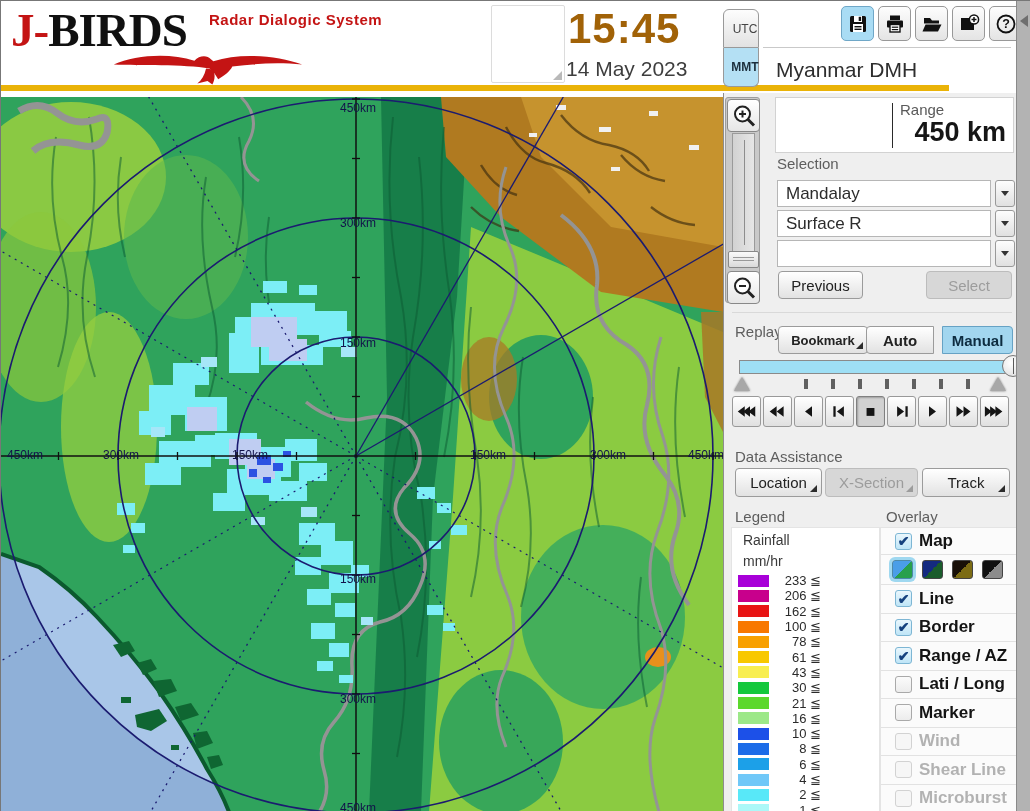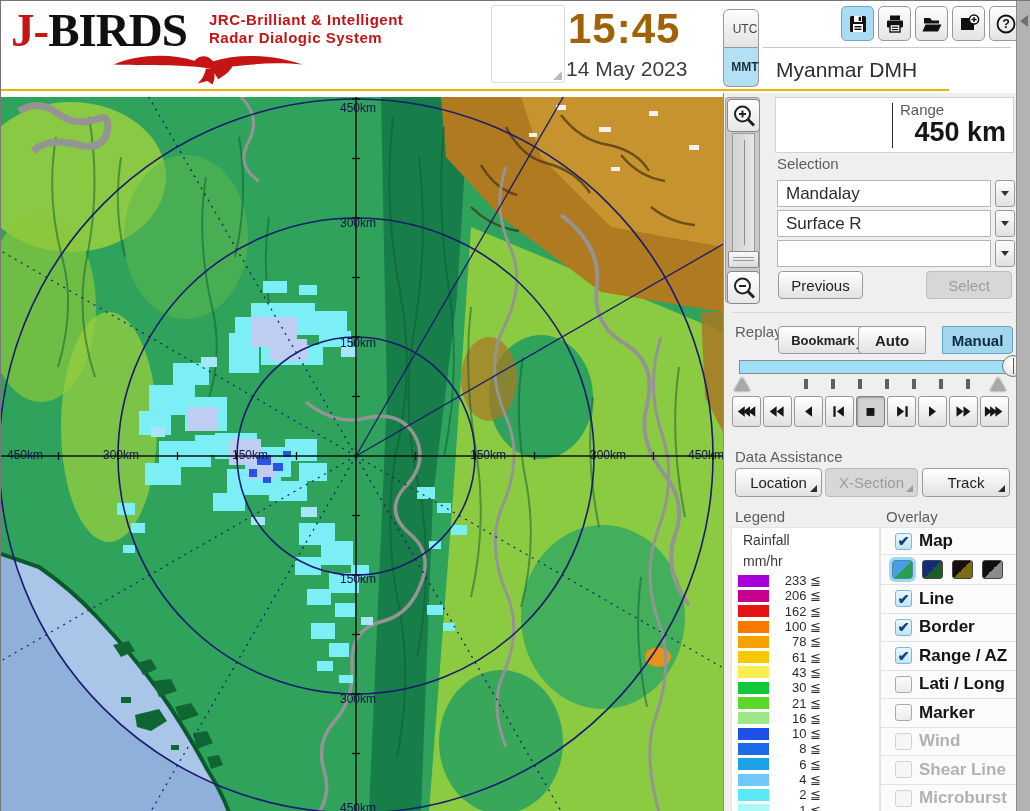--- a/index.html
+++ b/index.html
@@ -2,21 +2,21 @@
 <html><head>
 <meta charset="utf-8">
 <style>
   html,body{margin:0;padding:0;}
   body{width:1030px;height:811px;position:relative;font-family:"Liberation Sans",sans-serif;
        background:#dcdcdc;overflow:hidden;}
   #app{position:absolute;inset:0;background:#fff;border:1px solid #777;box-sizing:border-box;}
 
   
   .header{position:absolute;left:0;top:0;width:948px;height:90px;background:#fff;
-          border-bottom:2px solid #eab308;box-sizing:border-box;}
+          border-bottom:6px solid #eab308;box-sizing:border-box;}
   .logo-title{position:absolute;left:10px;top:6px;font-family:"Liberation Serif",serif;
               font-weight:bold;font-size:47px;line-height:1;letter-spacing:-1px;color:#101010;}
   .logo-title .jdash{color:#c41414;}
   .logo-sub{position:absolute;left:208px;top:10px;color:#c41414;font-weight:bold;
             font-size:15px;line-height:1.2;letter-spacing:.5px;white-space:nowrap;}
   .eagle{position:absolute;left:22px;top:50px;}
   .hdr-box{position:absolute;left:490px;top:4px;width:72px;height:76px;background:#fff;
            border:1px solid #dcdcdc;border-radius:2px;}
   .hdr-box::after{content:'';position:absolute;right:2px;bottom:2px;width:0;height:0;
            border-left:9px solid transparent;border-bottom:9px solid #b9b9b9;}
@@ -129,21 +129,20 @@
   .mapstyle.selected{box-shadow:0 0 0 3px #9fd8f0;border-color:#4d89a8;}
 </style>
 </head>
 <body>
 
 <div id="app">
 
   <div class="header">
     <div class="logo-title"><span class="jdash">J-</span><span>BIRDS</span></div>
     <div class="logo-sub">
-      <div>JRC-Brilliant &amp; Intelligent</div>
       <div>Radar  Dialogic  System</div>
     </div>
     <svg class="eagle" width="370" height="34" viewBox="0 0 400 70">
       <path fill="#c41414" d="M6,28 C50,8 120,3 172,20 C182,9 198,8 206,17 L211,21 C266,3 342,9 394,28 C344,23 298,26 250,32 C246,41 234,51 221,58 C215,48 211,42 203,36 C150,27 58,31 6,28 Z"></path>
       <path fill="#c41414" d="M196,36 C193,50 187,60 178,67 L199,62 L209,69 C215,58 215,46 210,38 Z"></path>
     </svg>
     <div class="hdr-box"></div>
     <div class="clock-time">15:45</div>
     <div class="clock-date">14 May 2023</div>
     <div class="tz">
@@ -447,21 +446,21 @@
     <div class="dd-field" style="top:147px;"></div>
     <div class="dd-btn" style="top:147px;"></div>
 
     <div class="btn" style="left:54px;top:178px;width:85px;height:28px;">Previous</div>
     <div class="btn disabled" style="left:202px;top:178px;width:86px;height:28px;">Select</div>
 
     <div class="sep" style="top:219px;"></div>
 
     <div class="sec-label" style="left:11px;top:230px;">Replay</div>
     <div class="btn corner" style="left:54px;top:233px;width:90px;height:28px;font-size:13px;font-weight:600;">Bookmark</div>
-    <div class="btn" id="auto-btn" style="left:134px;top:233px;width:68px;height:28px;border-radius:4px 0 0 4px;font-weight:600;">Auto</div>
+    <div class="btn" id="auto-btn" style="left:142px;top:233px;width:68px;height:28px;border-radius:4px 0 0 4px;font-weight:600;">Auto</div>
     <div class="btn active-blue" id="manual-btn" style="left:218px;top:233px;width:71px;height:28px;border-radius:0 4px 4px 0;font-weight:600;">Manual</div>
 
     <div class="slider-track"></div>
     <div class="slider-knob" id="slider-knob" style="left: 278px;"></div>
     <div class="slider-tri" style="left:10px;"></div>
     <div class="slider-tri" style="left:266px;"></div>
     <div id="slider-ticks">
         <div class="slider-tick" style="left: 80px;"></div>
         <div class="slider-tick" style="left: 107px;"></div>
         <div class="slider-tick" style="left: 134px;"></div>

